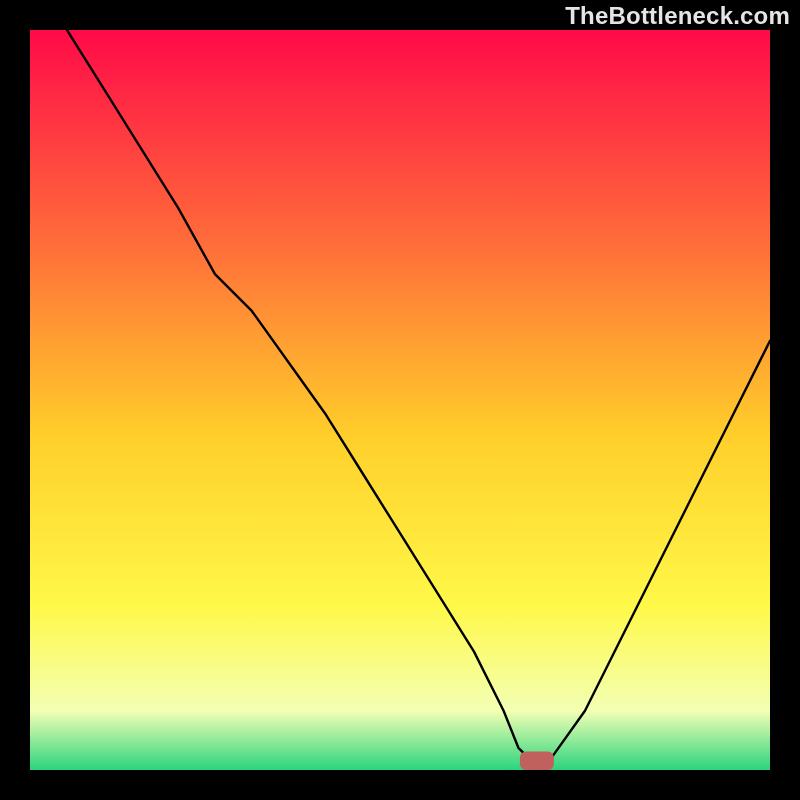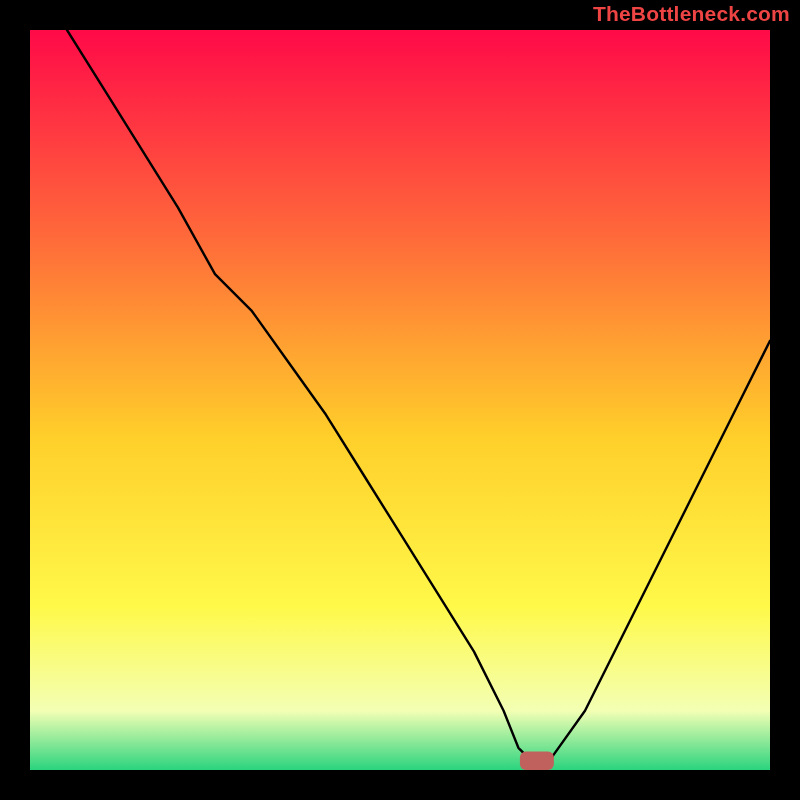--- a/index.html
+++ b/index.html
@@ -16,23 +16,23 @@
     left: 0;
     top: 0;
     width: 800px;
     height: 800px;
     background: #000;
   }
   .watermark {
     position: absolute;
     top: 2px;
     right: 10px;
-    font-size: 21px;
+    font-size: 24px;
     font-weight: 600;
-    color: #ef4444;
+    color: #e5e5e5;
     letter-spacing: 0.2px;
     z-index: 20;
   }
   .plot {
     position: absolute;
     left: 30px;
     top: 30px;
     width: 740px;
     height: 740px;
     overflow: hidden;

